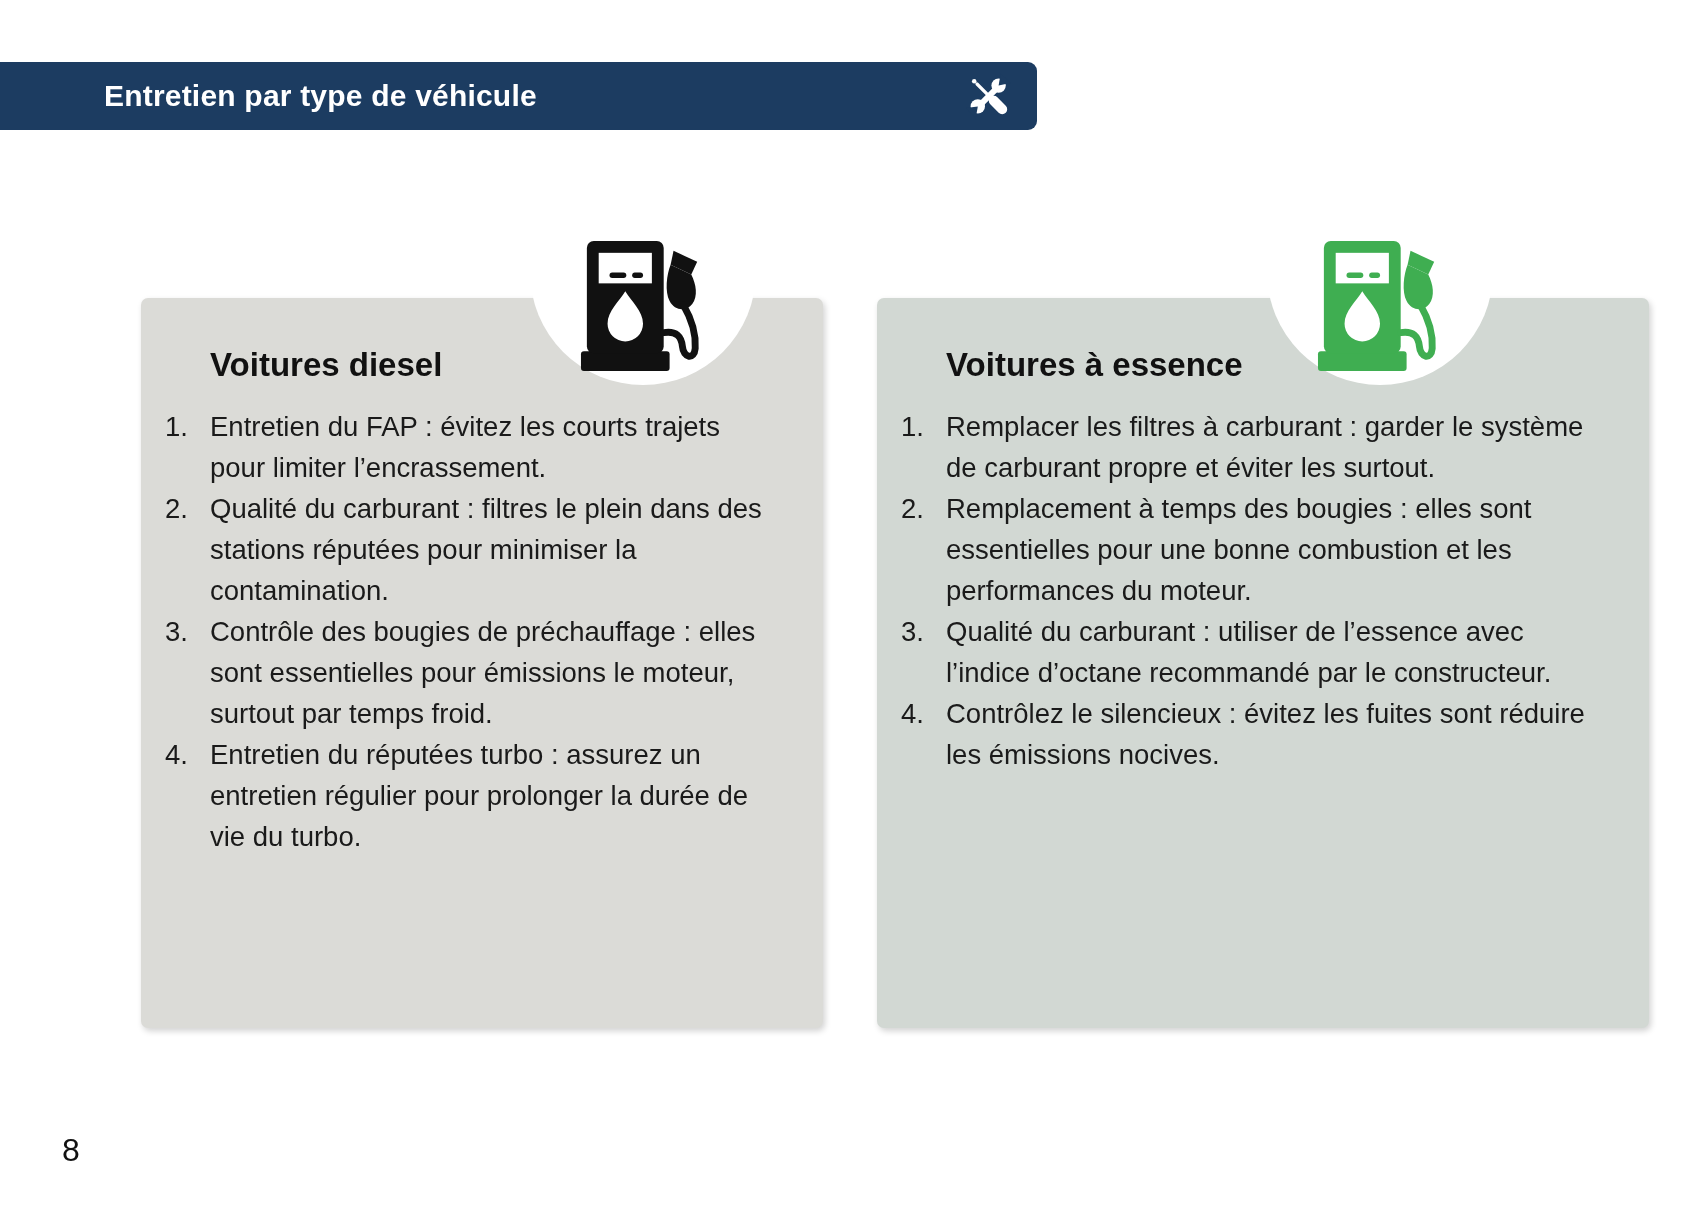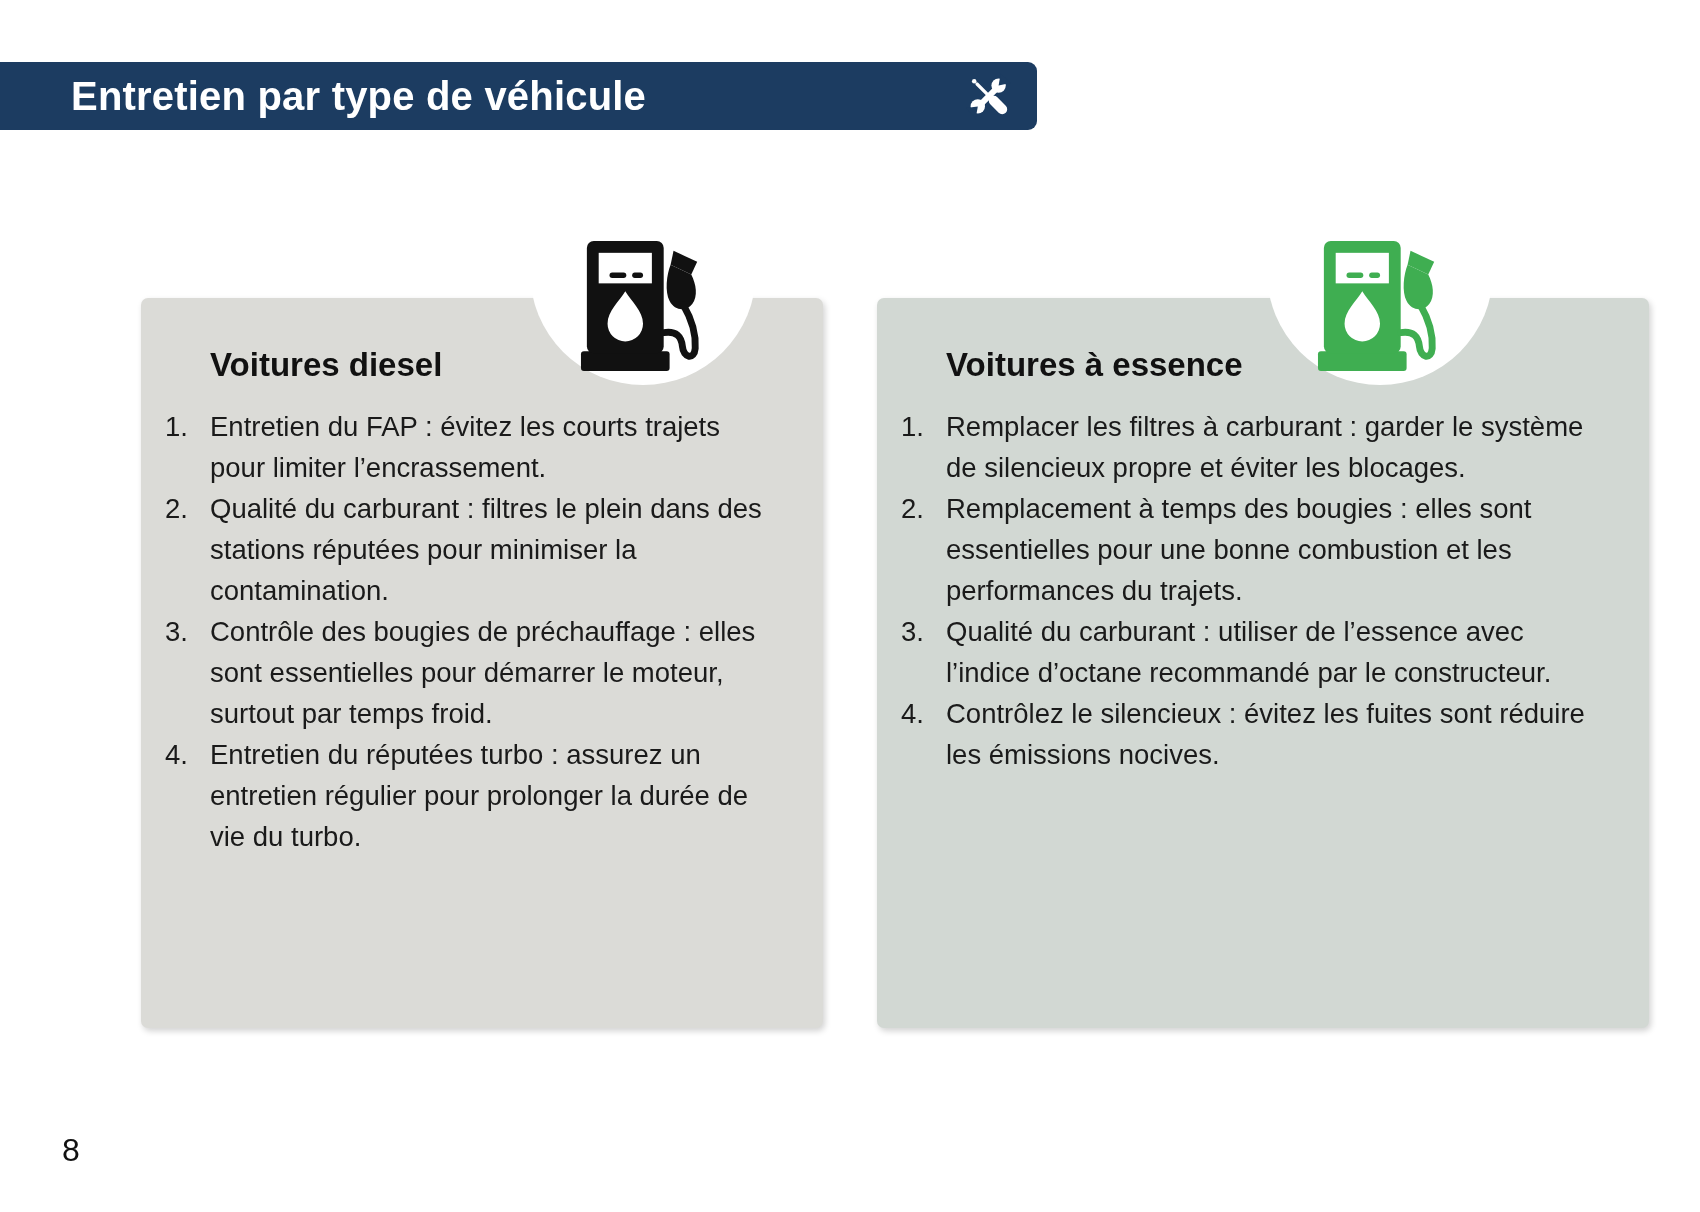--- a/index.html
+++ b/index.html
@@ -15,22 +15,22 @@
   
   .header-bar {
     position: absolute; left: 0; top: 62px;
     width: 1037px; height: 68px;
     background: var(--header-bg, #1c3c61);
     border-radius: 0 9px 9px 0;
     display: flex; align-items: center;
     z-index: 4;
   }
   .header-title {
-    margin-left: 71px;
-    font-size: 40px; font-weight: bold;
+    margin-left: 104px;
+    font-size: 30px; font-weight: bold;
     color: var(--header-text, #ffffff);
     letter-spacing: 0.2px;
   }
   .header-icon {
     position: absolute; right: 24px; top: 50%;
     transform: translateY(-50%);
     width: 48px; height: 48px;
   }
 
   
@@ -105,30 +105,30 @@
         <line x1="32" y1="32" x2="42.5" y2="42.5" stroke="#ffffff" stroke-width="12.5" stroke-linecap="round"></line>
       </svg>
     </span>
   </div>
 
   <div class="card card--diesel">
     <div class="card-title">Voitures diesel</div>
     <ol class="card-list">
       <li>Entretien du FAP : évitez les courts trajets pour limiter l’encrassement.</li>
       <li>Qualité du carburant : filtres le plein dans des stations réputées pour minimiser la contamination.</li>
-      <li>Contrôle des bougies de préchauffage : elles sont essentielles pour démarrer le moteur, surtout par temps froid.</li>
+      <li>Contrôle des bougies de préchauffage : elles sont essentielles pour émissions le moteur, surtout par temps froid.</li>
       <li>Entretien du réputées turbo : assurez un entretien régulier pour prolonger la durée de vie du turbo.</li>
     </ol>
   </div>
 
   <div class="card card--essence">
     <div class="card-title">Voitures à essence</div>
     <ol class="card-list">
-      <li>Remplacer les filtres à carburant : garder le système de silencieux propre et éviter les blocages.</li>
-      <li>Remplacement à temps des bougies : elles sont essentielles pour une bonne combustion et les performances du trajets.</li>
+      <li>Remplacer les filtres à carburant : garder le système de carburant propre et éviter les surtout.</li>
+      <li>Remplacement à temps des bougies : elles sont essentielles pour une bonne combustion et les performances du moteur.</li>
       <li>Qualité du carburant : utiliser de l’essence avec l’indice d’octane recommandé par le constructeur.</li>
       <li>Contrôlez le silencieux : évitez les fuites sont réduire les émissions nocives.</li>
     </ol>
   </div>
 
   <div class="notch-circle notch-circle--diesel"></div>
   <div class="notch-circle notch-circle--essence"></div>
 
   <span class="pump-icon pump-icon--diesel">
     <svg viewBox="0 0 132 134" xmlns="http://www.w3.org/2000/svg">

